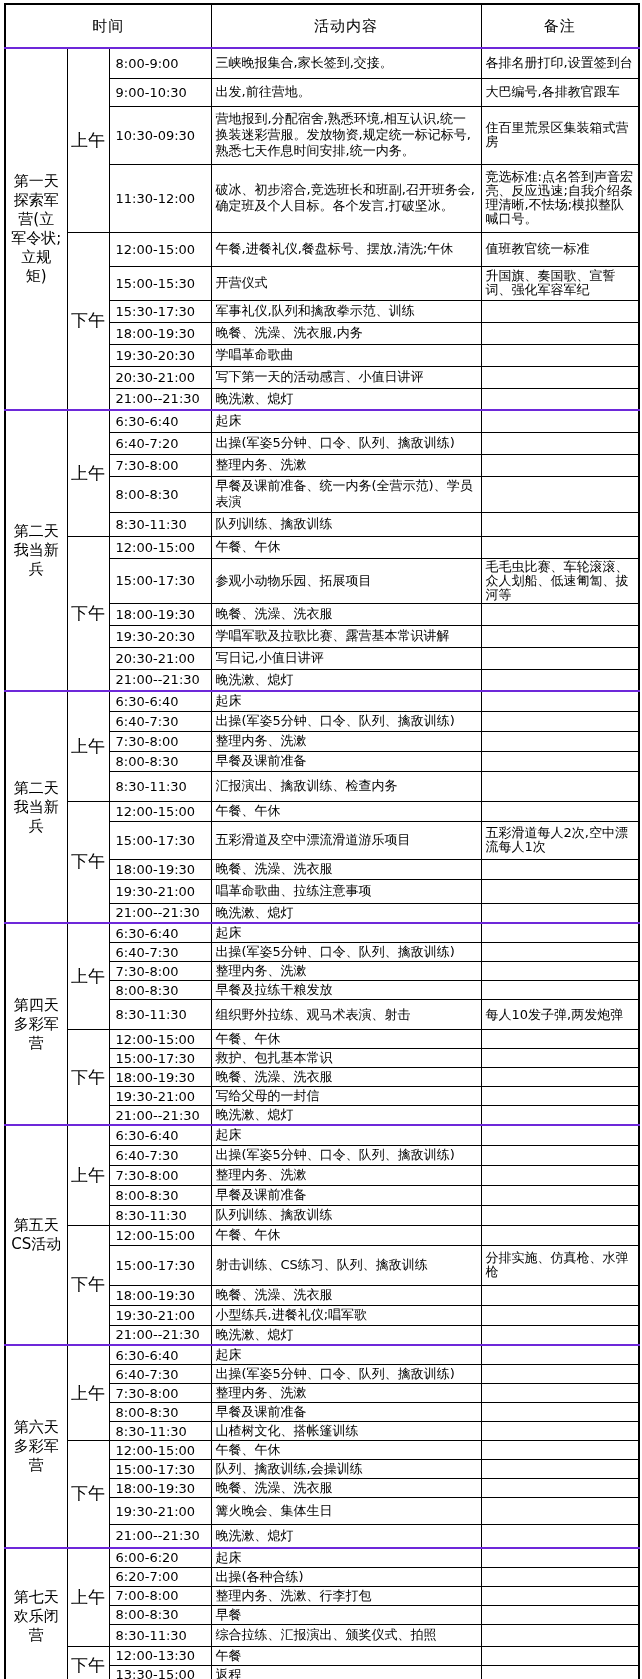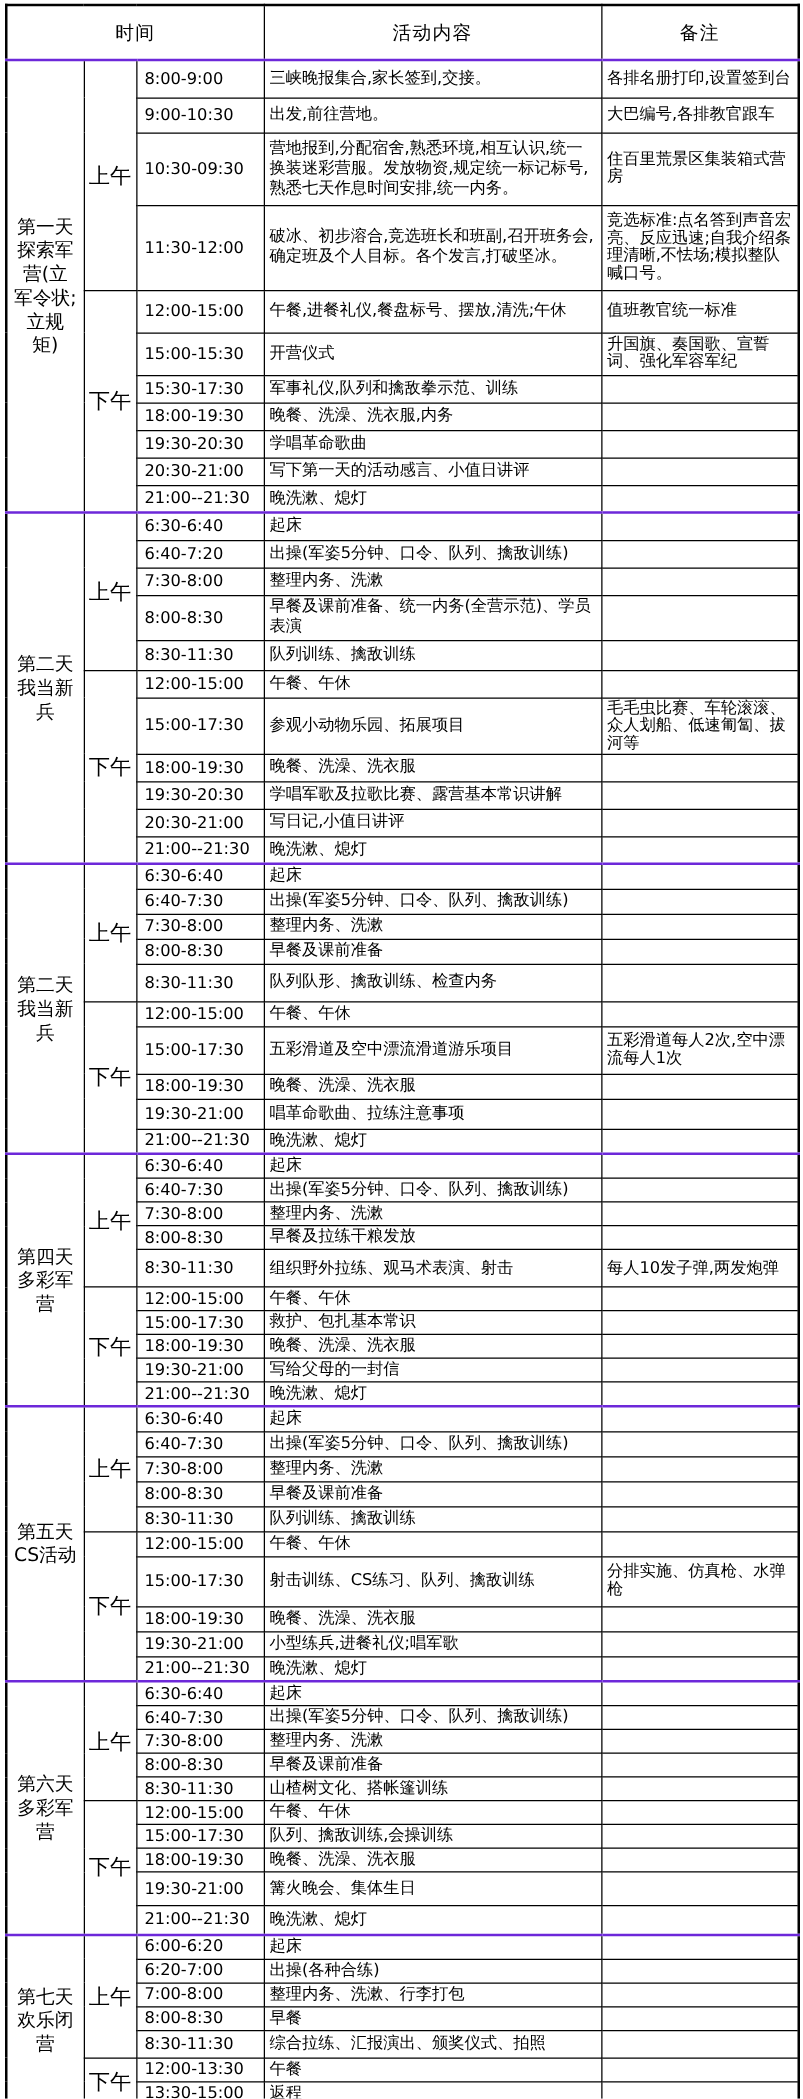--- a/index.html
+++ b/index.html
@@ -182,21 +182,21 @@
           <td class="act">整理内务、洗漱</td>
           <td class="note"></td>
         </tr>
         <tr style="height: 20px;">
           <td class="time">8:00-8:30</td>
           <td class="act">早餐及课前准备</td>
           <td class="note"></td>
         </tr>
         <tr style="height: 30px;">
           <td class="time">8:30-11:30</td>
-          <td class="act">队列队形、擒敌训练、检查内务</td>
+          <td class="act">汇报演出、擒敌训练、检查内务</td>
           <td class="note"></td>
         </tr>
         <tr style="height: 20px;">
           <td class="period" rowspan="5">下午</td>
           <td class="time">12:00-15:00</td>
           <td class="act">午餐、午休</td>
           <td class="note"></td>
         </tr>
         <tr style="height: 38px;">
           <td class="time">15:00-17:30</td>

